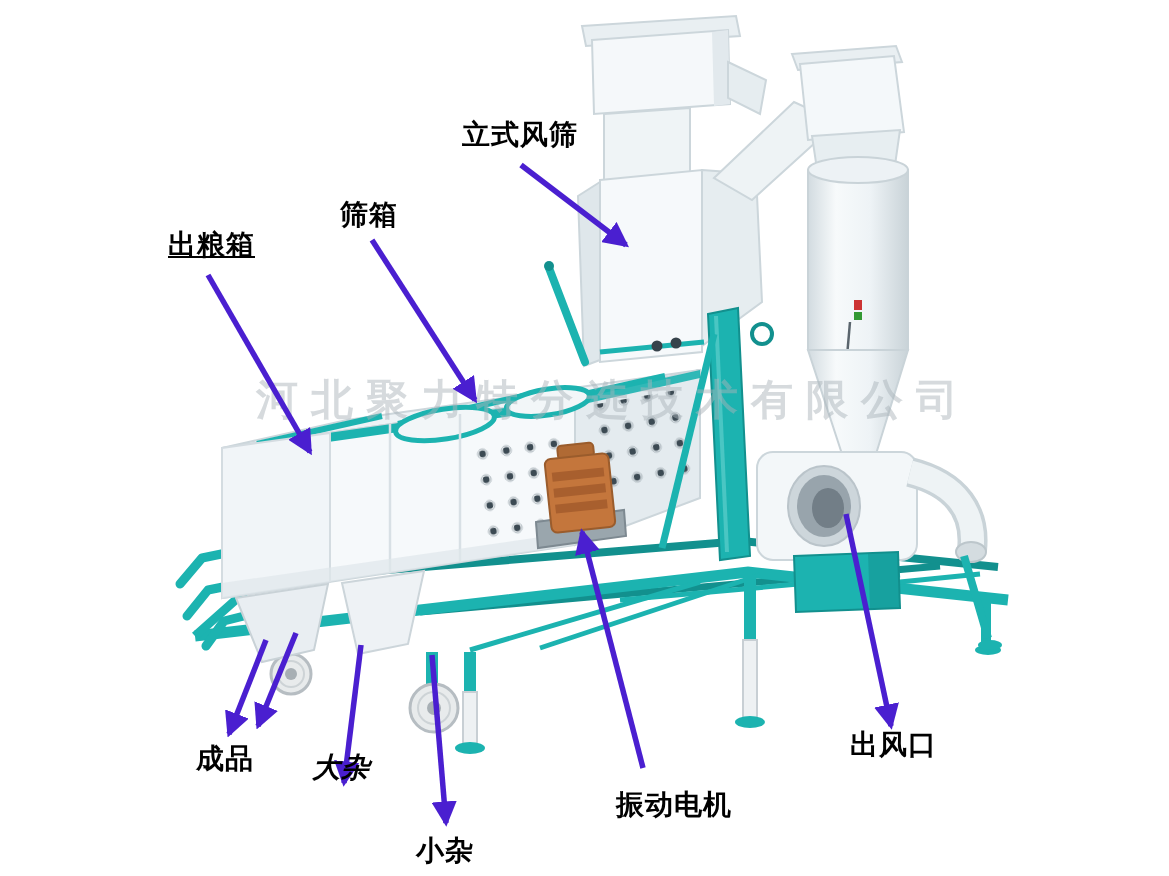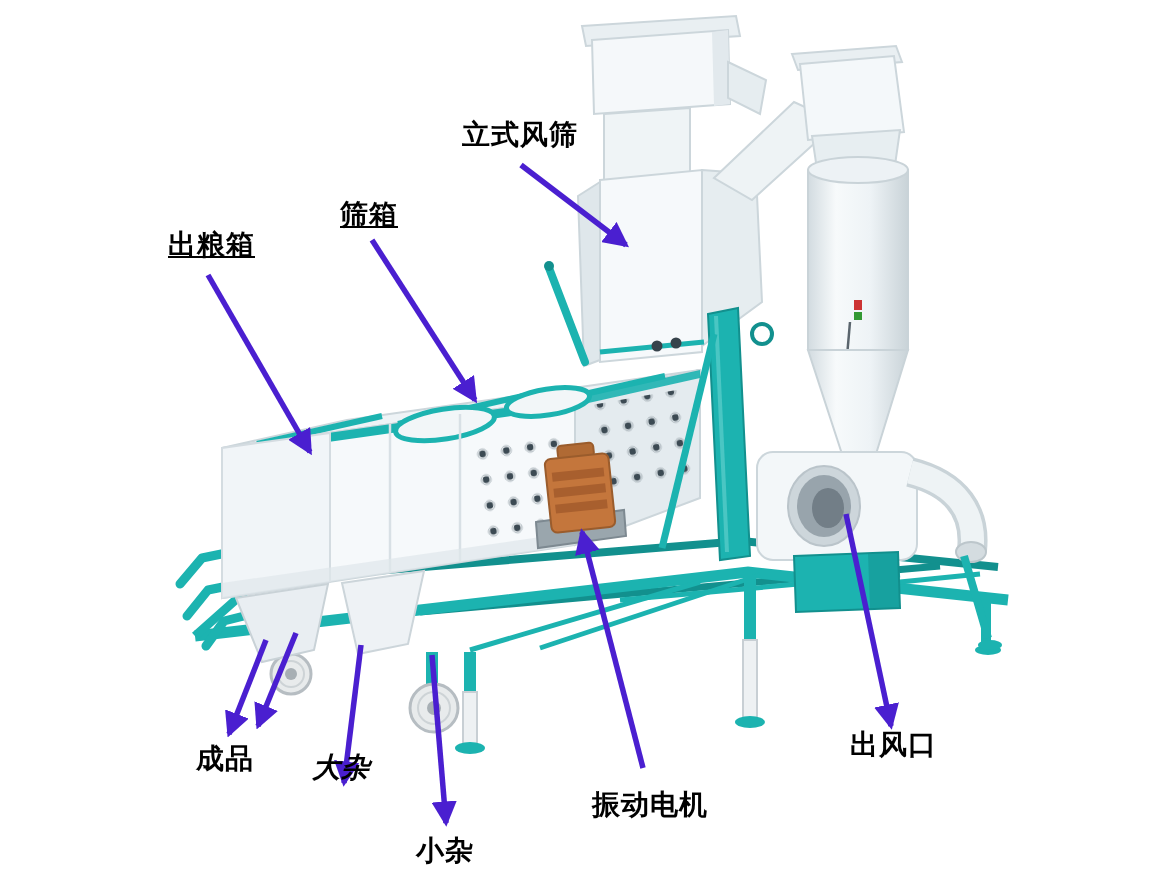--- a/index.html
+++ b/index.html
@@ -11,26 +11,26 @@
   body{font-family:"DejaVu Sans","Liberation Sans",sans-serif;}
   #stage{position:relative;width:1169px;height:876px;background:#fff;overflow:hidden;}
   svg.layer{position:absolute;left:0;top:0;}
   #machine-layer{z-index:1;}
   #watermark{position:absolute;left:256px;top:372px;z-index:2;font-size:42px;font-weight:bold;
              letter-spacing:13px;color:var(--wm);opacity:.48;white-space:nowrap;pointer-events:none;}
   #arrow-layer{z-index:3;pointer-events:none;}
   .label{position:absolute;z-index:4;font-weight:bold;font-size:28px;color:var(--label);
          white-space:nowrap;letter-spacing:1px;}
   .lbl-vas{left:462px;top:116px;}
-  .lbl-sb{left:340px;top:196px;text-decoration:underline;}
+  .lbl-sb{left:340px;top:196px;}
   .lbl-gob{left:168px;top:226px;text-decoration:underline;}
   .lbl-fp{left:196px;top:740px;}
   .lbl-li{left:312px;top:749px;font-style:italic;}
   .lbl-si{left:416px;top:832px;}
-  .lbl-vm{left:592px;top:786px;}
+  .lbl-vm{left:616px;top:786px;}
   .lbl-ao{left:850px;top:726px;font-family:Liberation Mono, monospace;}
   .arrow{stroke:var(--arrow);stroke-width:5.5;fill:none;}
   .outl{stroke:#ccd6db;stroke-width:2;}
 </style>
 </head>
 <body>
 
 <div id="stage">
 
   <svg id="machine-layer" class="layer" width="1169" height="876" viewBox="0 0 1169 876">
@@ -166,20 +166,21 @@
       <g transform="rotate(-6 580 493)">
         <rect x="562" y="444" width="36" height="14" rx="4" fill="#b06a34" stroke="#9a5c2c" stroke-width="2"></rect>
         <rect x="548" y="456" width="64" height="74" rx="6" fill="var(--orange)" stroke="#9a5c2c" stroke-width="2"></rect>
         <rect x="554" y="470" width="52" height="9" fill="#a85f2e"></rect>
         <rect x="554" y="486" width="52" height="9" fill="#a85f2e"></rect>
         <rect x="554" y="502" width="52" height="9" fill="#a85f2e"></rect>
       </g>
     </g>
   </svg>
 
+  <div id="watermark">河北聚力特分选技术有限公司</div>
 
   <svg id="arrow-layer" class="layer" width="1169" height="876" viewBox="0 0 1169 876">
     <defs>
       <marker id="ah" viewBox="0 0 10 10" refX="8.5" refY="5" markerWidth="4.6" markerHeight="4.6" orient="auto">
         <path d="M0,0 L10,5 L0,10 z" style="fill:var(--arrow)"></path>
       </marker>
     </defs>
     <line class="arrow" x1="208" y1="275" x2="310" y2="452" marker-end="url(#ah)"></line>
     <line class="arrow" x1="372" y1="240" x2="475" y2="400" marker-end="url(#ah)"></line>
     <line class="arrow" x1="521" y1="165" x2="626" y2="245" marker-end="url(#ah)"></line>

